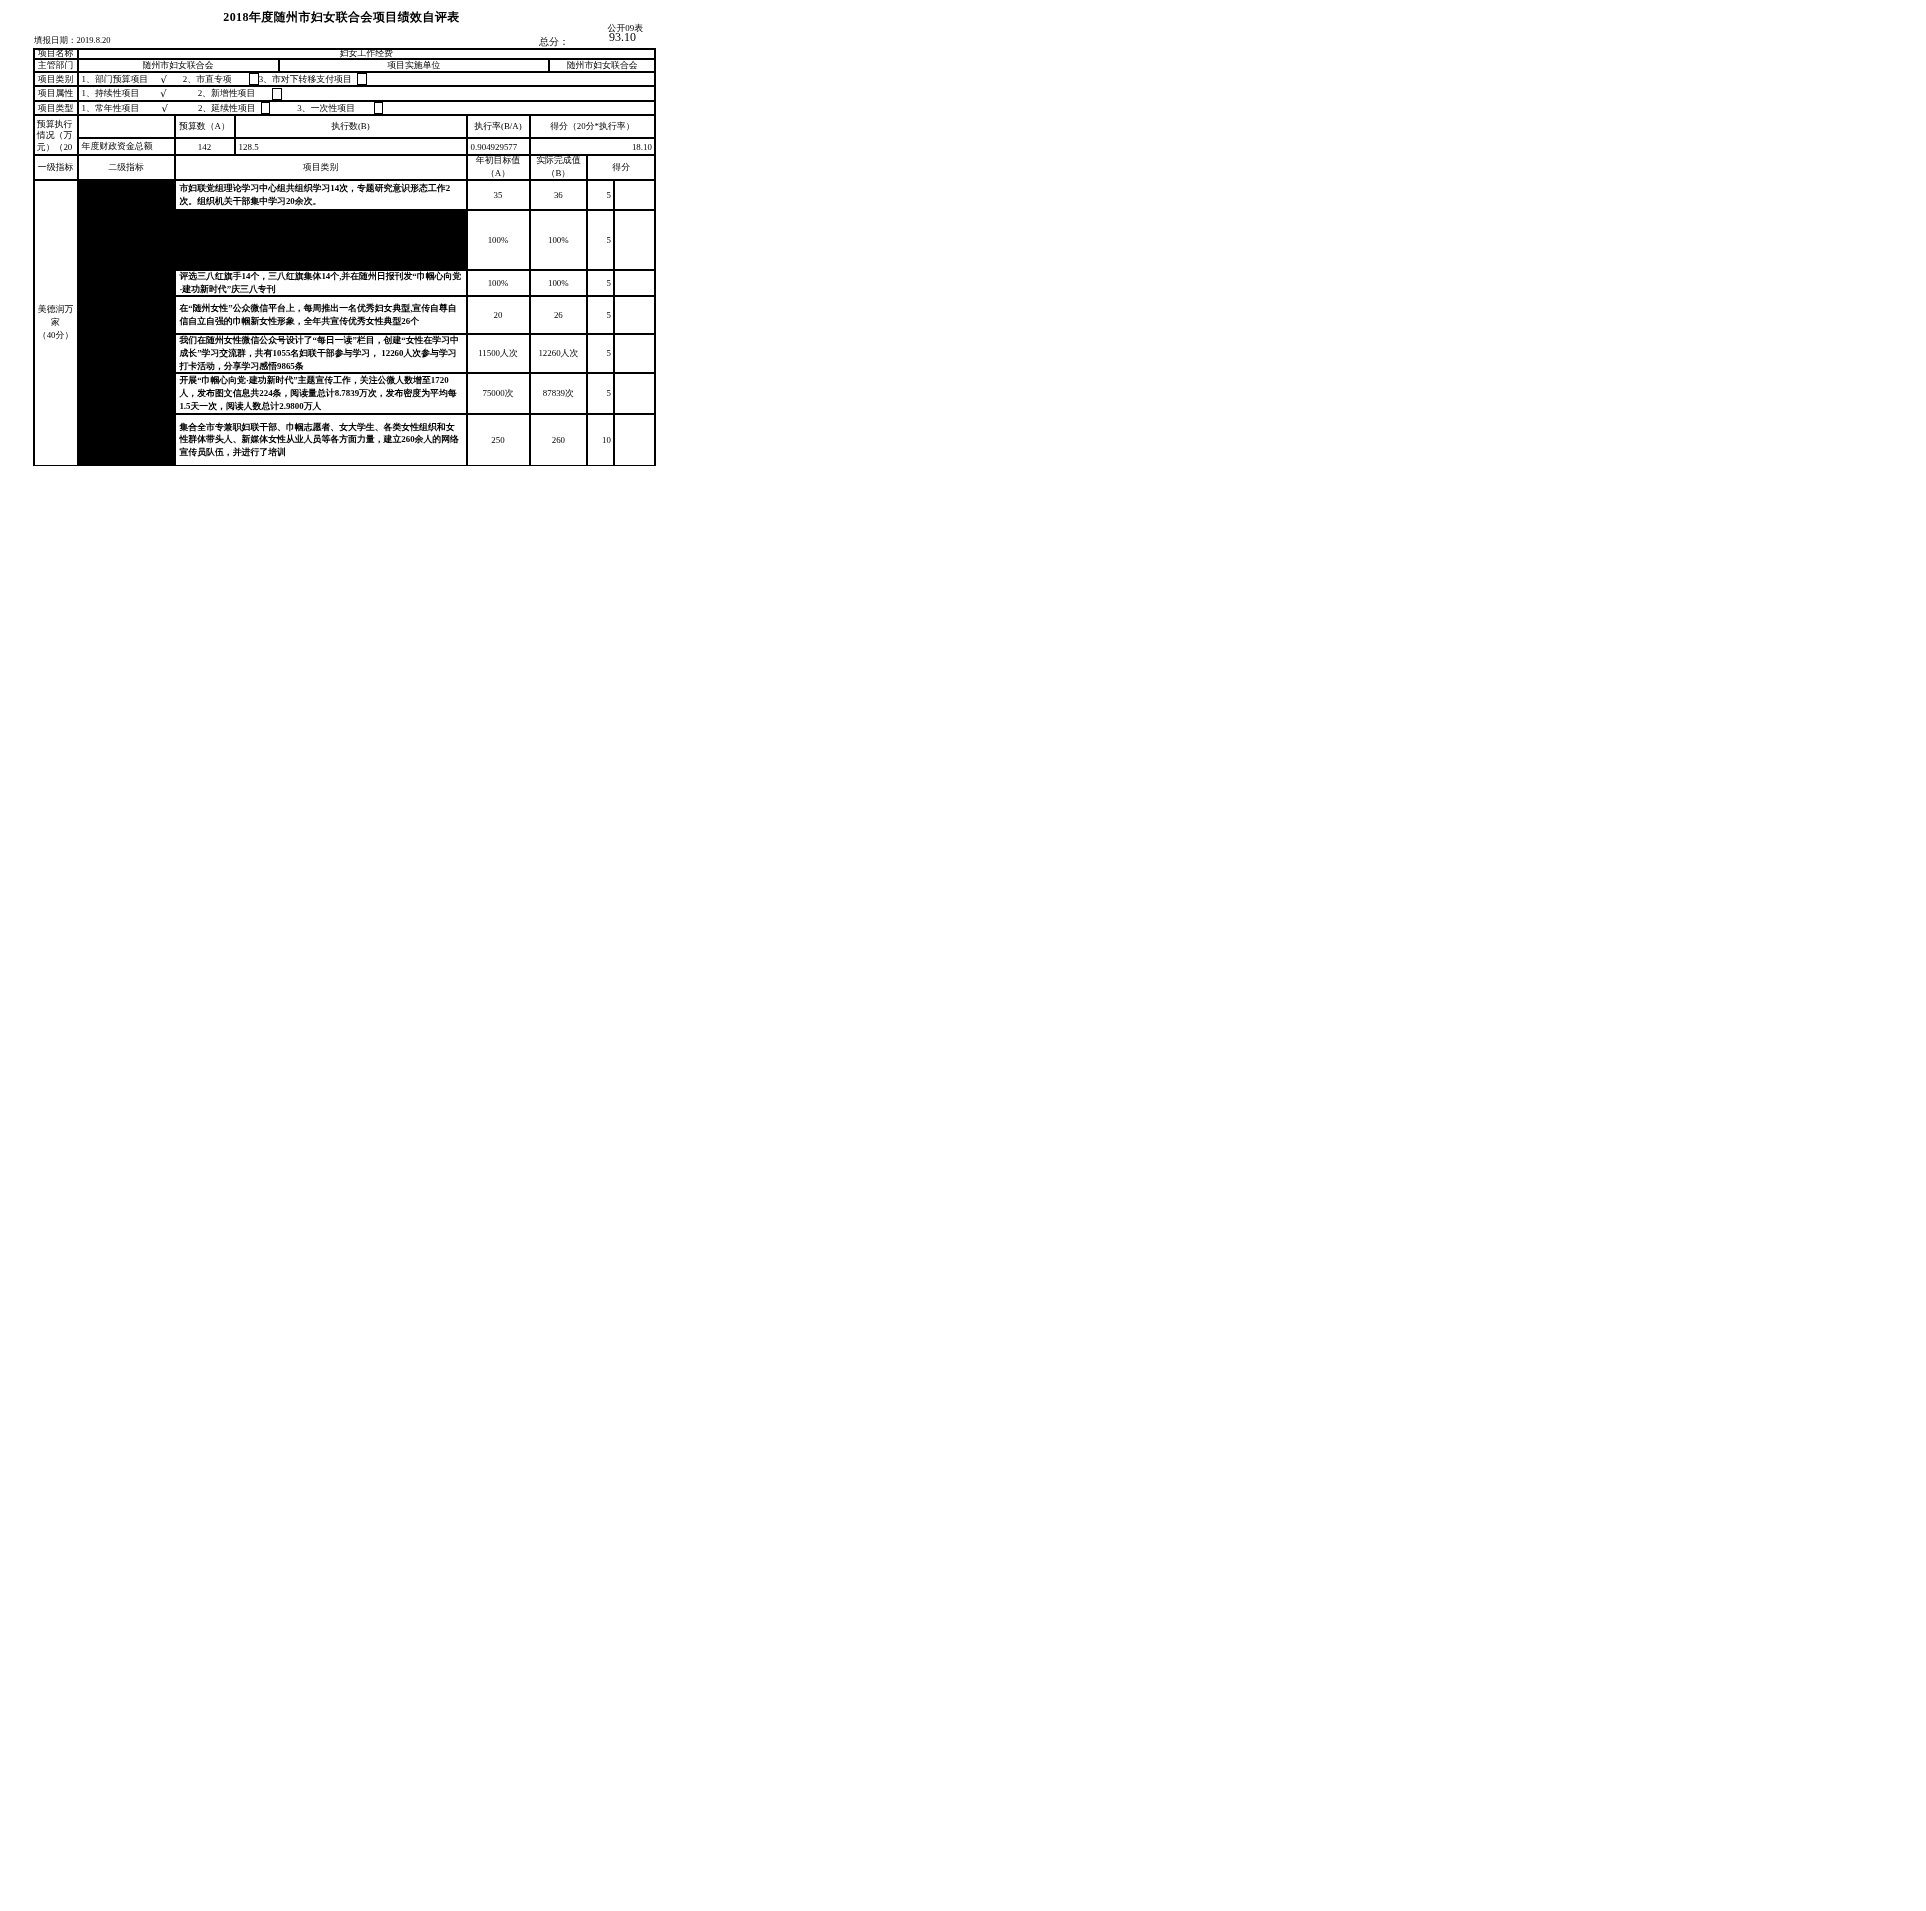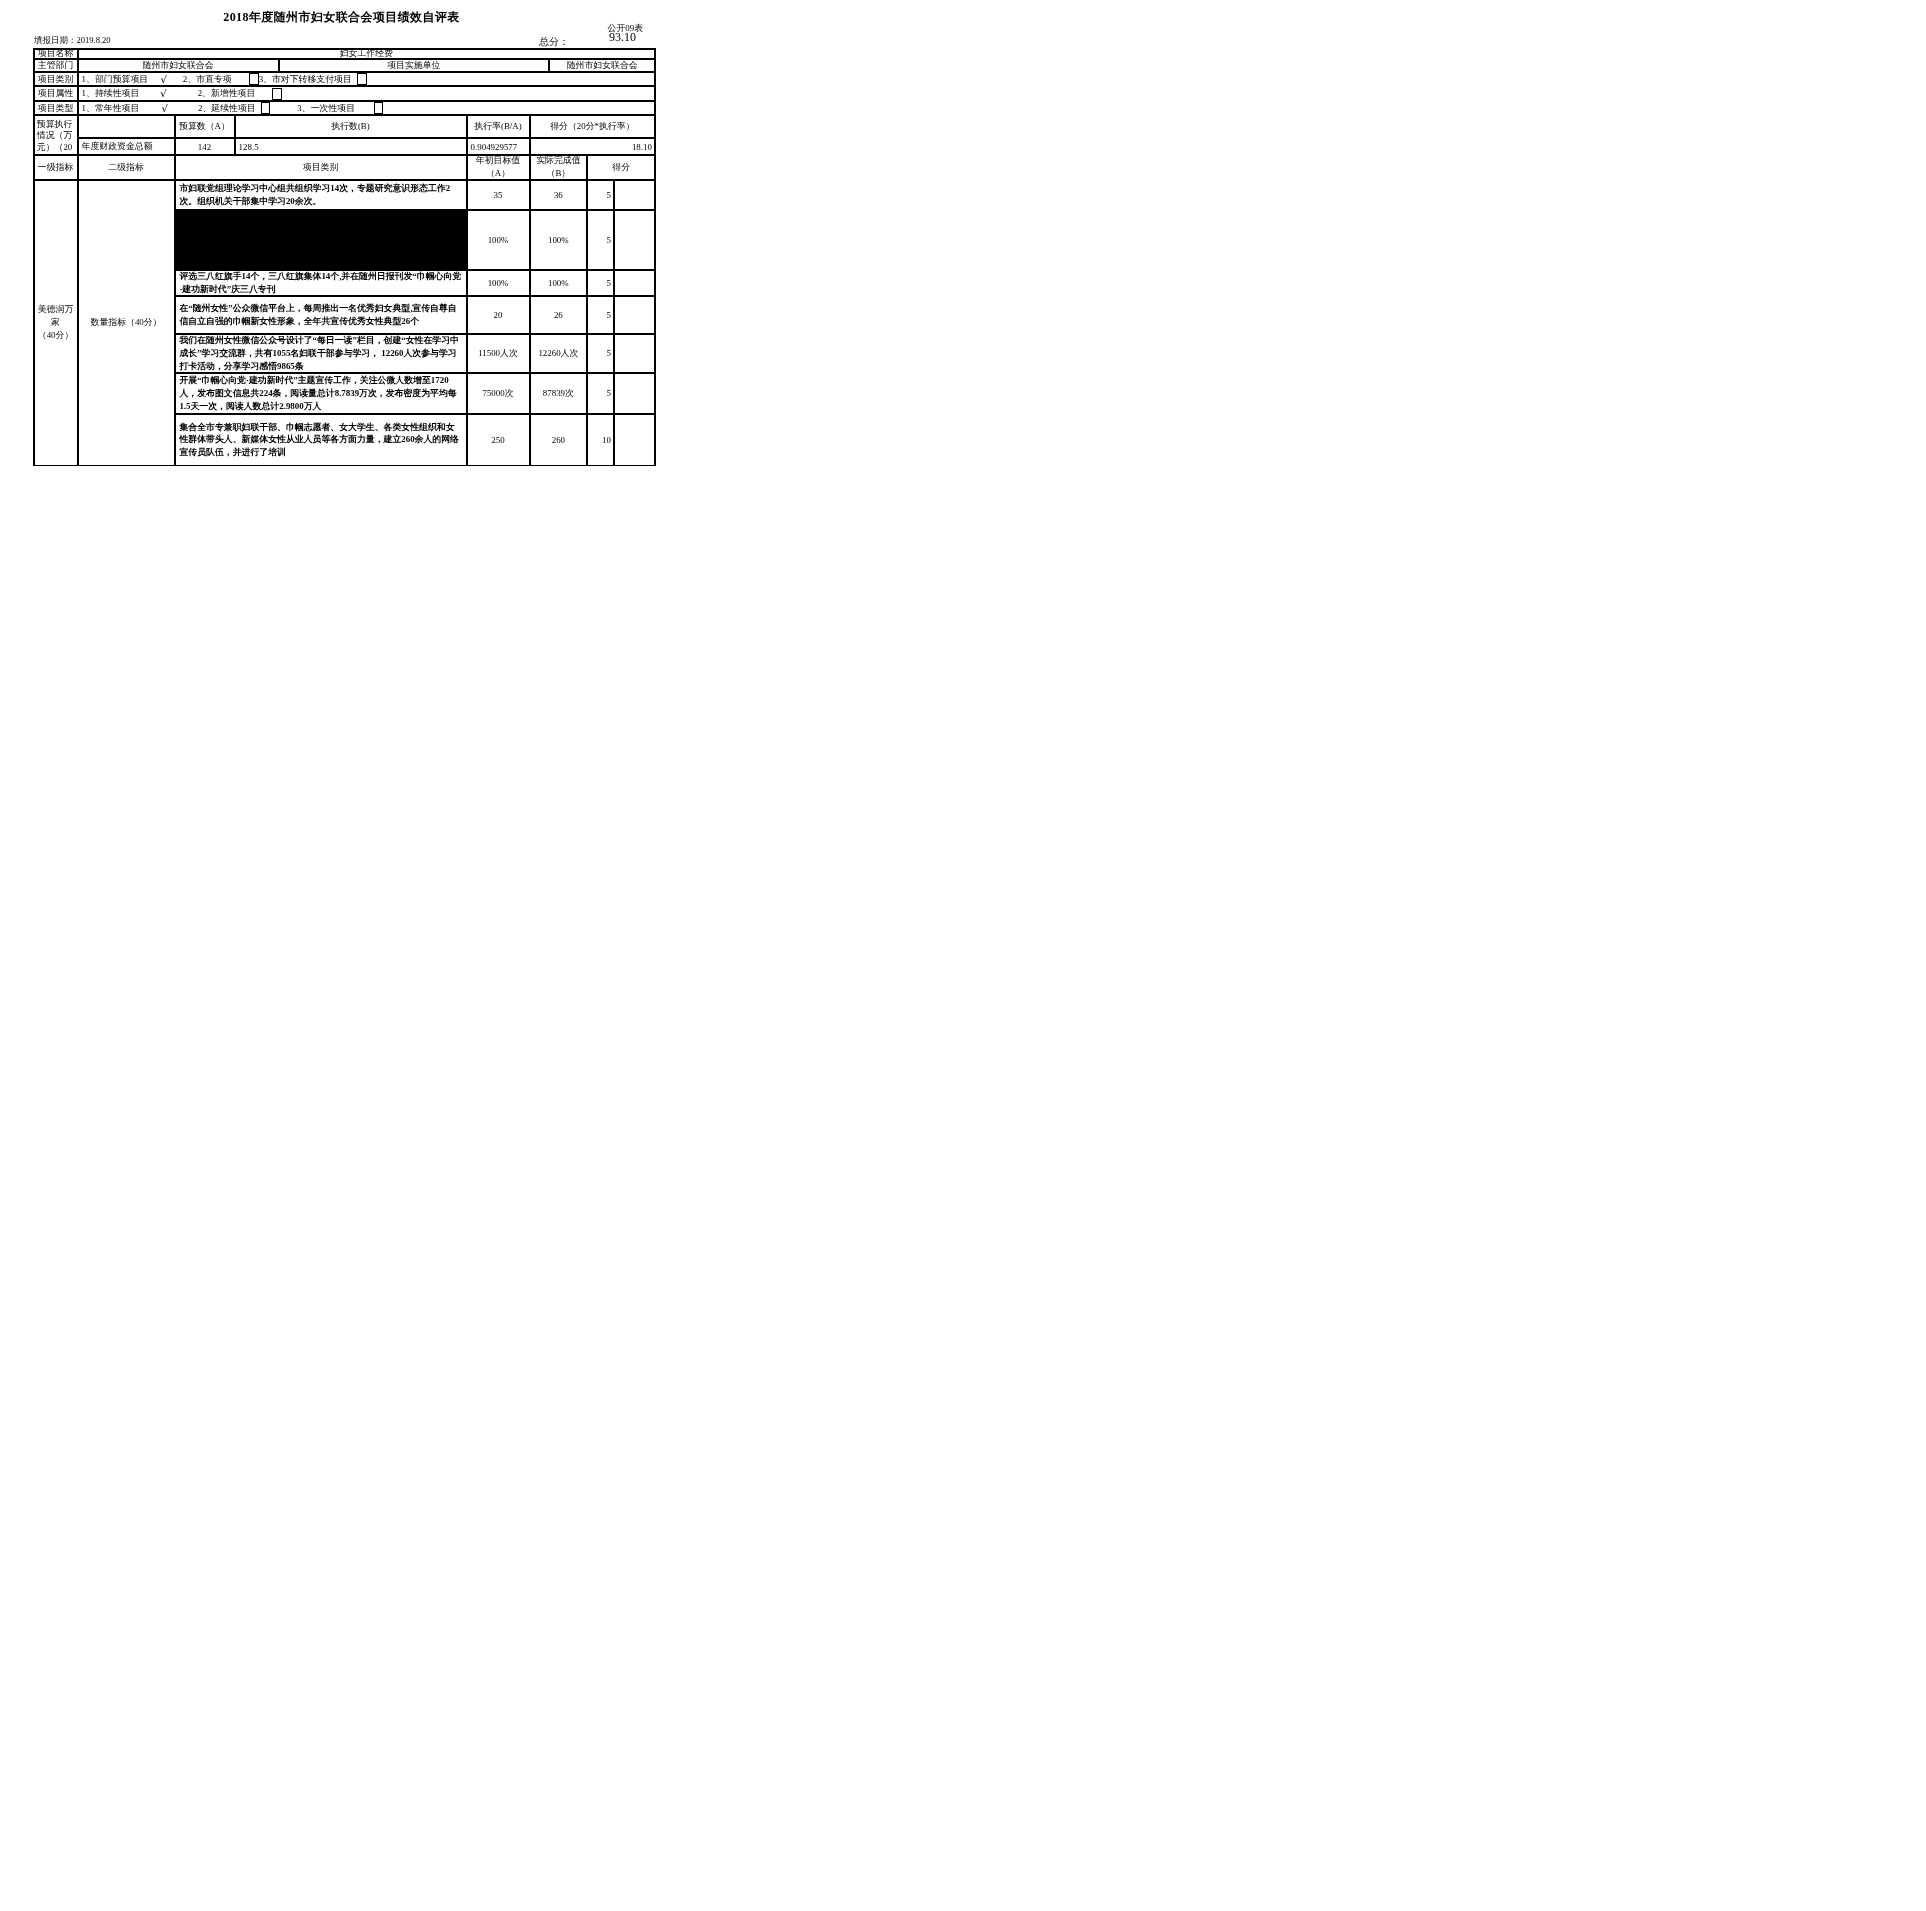--- a/index.html
+++ b/index.html
@@ -107,21 +107,20 @@
     <div class="cell c" style="grid-area:8/2/9/3">二级指标</div>
     <div class="cell c" style="grid-area:8/3/9/6">项目类别</div>
     <div class="cell c pre" style="grid-area:8/6/9/7">年初目标值
 （A）</div>
     <div class="cell c pre" style="grid-area:8/7/9/9">实际完成值
 （B）</div>
     <div class="cell c" style="grid-area:8/9/9/11">得分</div>
 
     <div class="cell c pre" style="grid-area:9/1/16/2">美德润万家
 （40分）</div>
-    <div class="cell c" style="grid-area:9/2/16/3">数量指标（40分）</div>
 
     <div class="cell l desc" style="grid-area:9/3/10/6">市妇联党组理论学习中心组共组织学习14次，专题研究意识形态工作2次。组织机关干部集中学习20余次。</div>
     <div class="cell c" style="grid-area:9/6/10/7">35</div>
     <div class="cell c" style="grid-area:9/7/10/9">36</div>
     <div class="cell r" style="grid-area:9/9/10/10">5</div>
     <div class="cell" style="grid-area:9/10/10/11"></div>
 
     <div class="cell c" style="grid-area:10/6/11/7">100%</div>
     <div class="cell c" style="grid-area:10/7/11/9">100%</div>
     <div class="cell r" style="grid-area:10/9/11/10">5</div>

